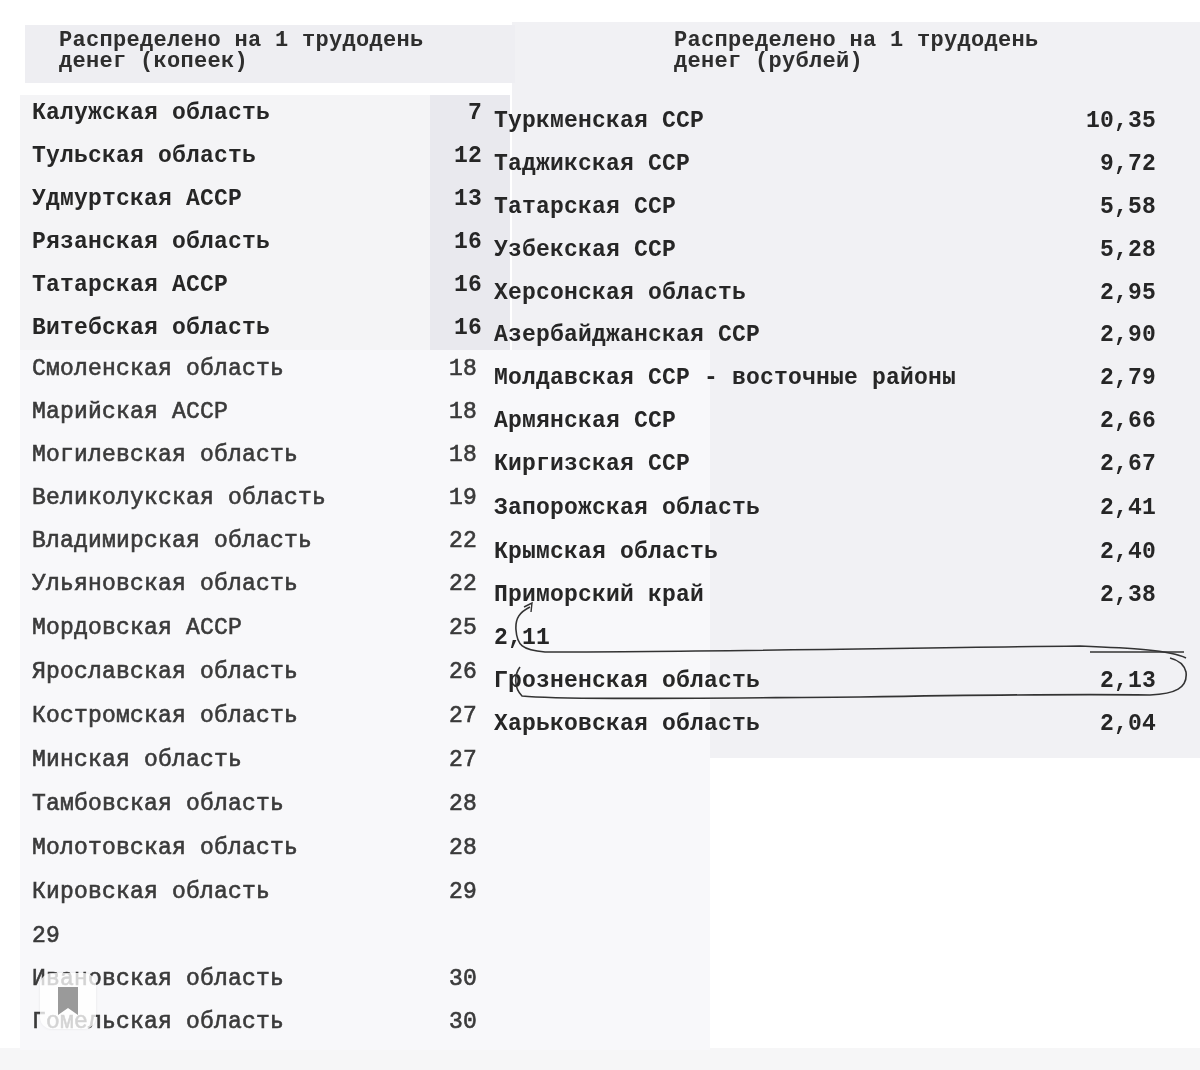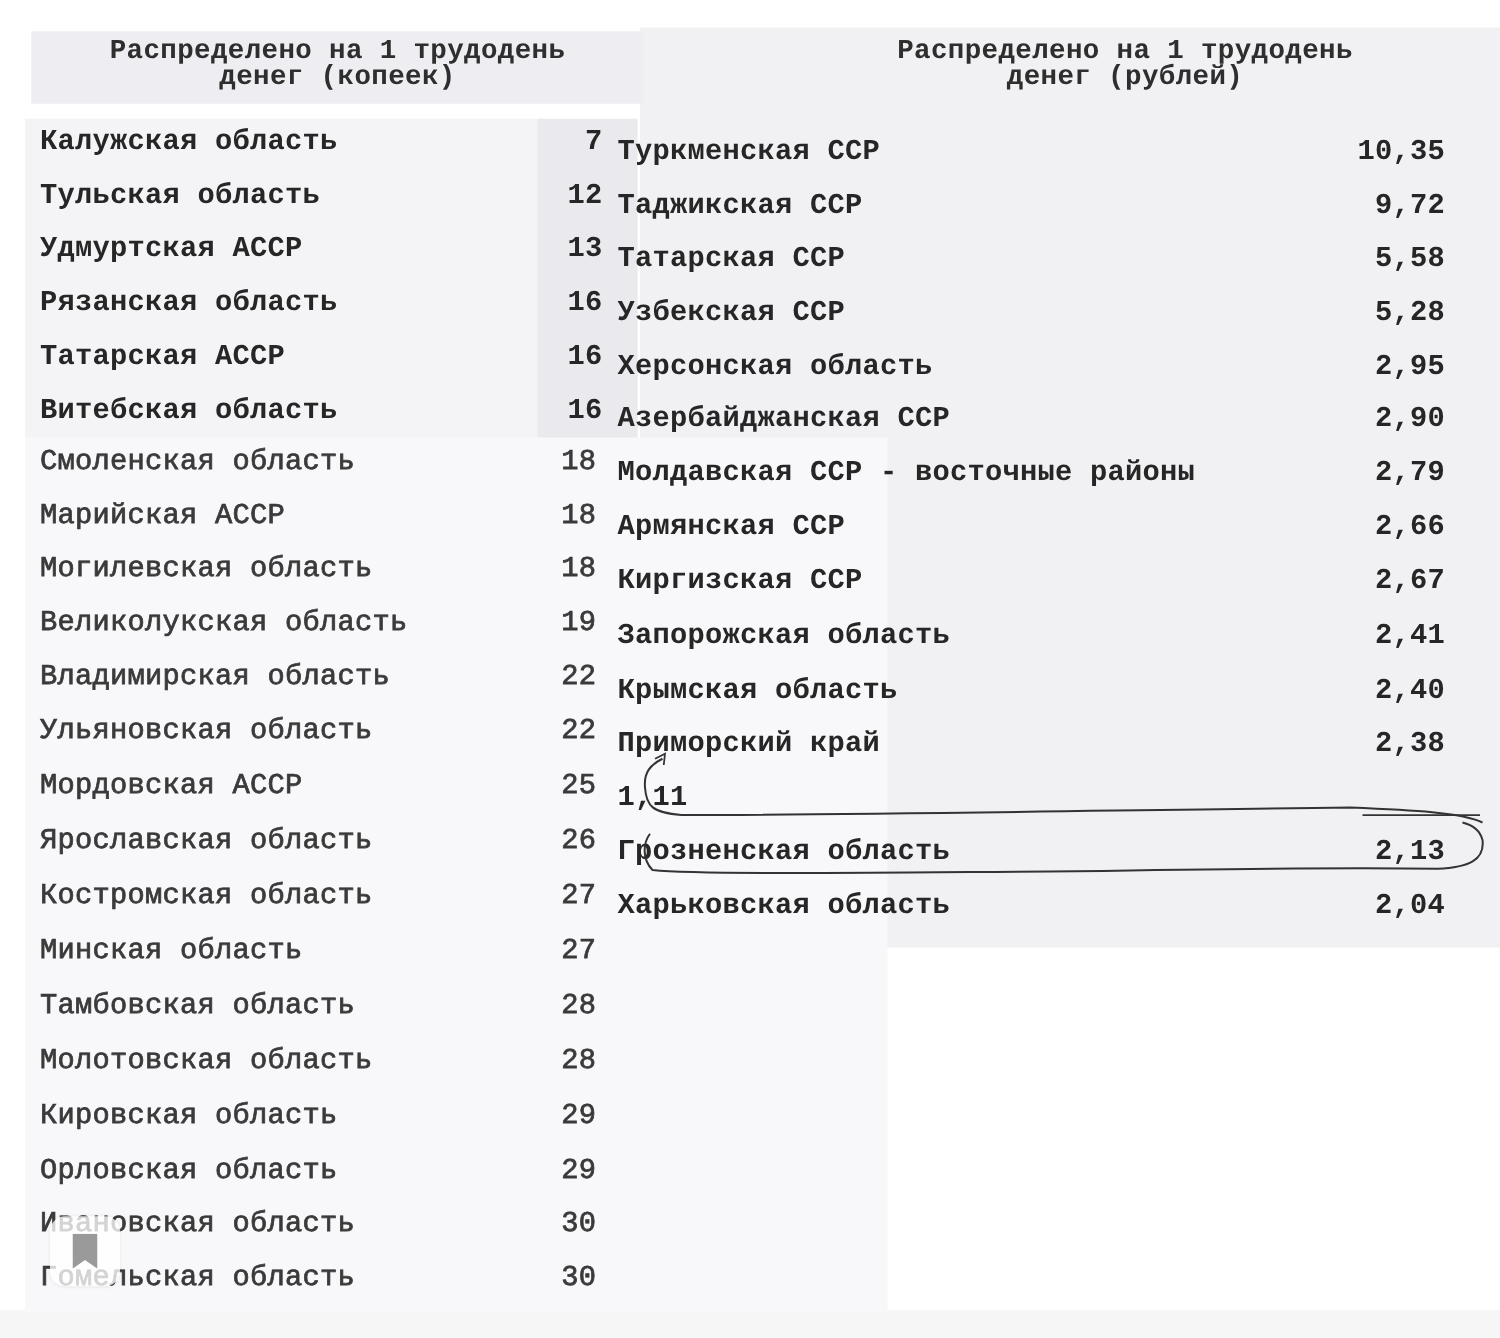--- a/index.html
+++ b/index.html
@@ -29,22 +29,22 @@
     }
     .lower-left {
       left: 20px; top: 350px; width: 690px; height: 700px;
       background: #f8f8fa;
     }
     .right-block {
       left: 512px; top: 22px; width: 688px; height: 736px;
       background: #f1f1f4;
     }
     .hdr {
-      position: absolute; text-align: center; font-weight: bold;
-      font-size: 22px; line-height: 21px; color: #2e2e2e; letter-spacing: 0.3px;
+      position: absolute; font-weight: bold;
+      font-size: 22px; line-height: 21px; color: #2e2e2e; letter-spacing: 0.3px; margin-left: 34px;
     }
     .hdr-l { left: 25px; top: 30px; width: 490px; }
     .hdr-r { left: 640px; top: 30px; width: 520px; }
 
     .row {
       position: absolute; display: flex; justify-content: space-between;
       font-size: 23px; font-weight: bold; color: #262626; letter-spacing: 0.2px;
     }
     .row .name { white-space: nowrap; }
     .row .val { white-space: nowrap; text-align: right; }
@@ -152,21 +152,20 @@
     </div>
   <div class="row light" style="top:835px;width:445px">
       <span class="name">Молотовская область</span>
       <span class="val">28</span>
     </div>
   <div class="row light" style="top:879px;width:445px">
       <span class="name">Кировская область</span>
       <span class="val">29</span>
     </div>
   <div class="row light" style="top:923px;width:445px">
-      <span class="name">Орловская область</span>
       <span class="val">29</span>
     </div>
   <div class="row light" style="top:966px;width:445px">
       <span class="name">Ивановская область</span>
       <span class="val">30</span>
     </div>
   <div class="row light" style="top:1009px;width:445px">
       <span class="name">Гомельская область</span>
       <span class="val">30</span>
     </div>
@@ -215,21 +214,21 @@
     </div>
   <div class="row" style="top:539px">
       <span class="name">Крымская область</span>
       <span class="val">2,40</span>
     </div>
   <div class="row" style="top:582px">
       <span class="name">Приморский край</span>
       <span class="val">2,38</span>
     </div>
   <div class="row" style="top:625px">
-      <span class="val">1,11</span>
+      <span class="val">2,11</span>
     </div>
   <div class="row" style="top:668px">
       <span class="name">Грозненская область</span>
       <span class="val">2,13</span>
     </div>
   <div class="row" style="top:711px">
       <span class="name">Харьковская область</span>
       <span class="val">2,04</span>
     </div>
 </div>

